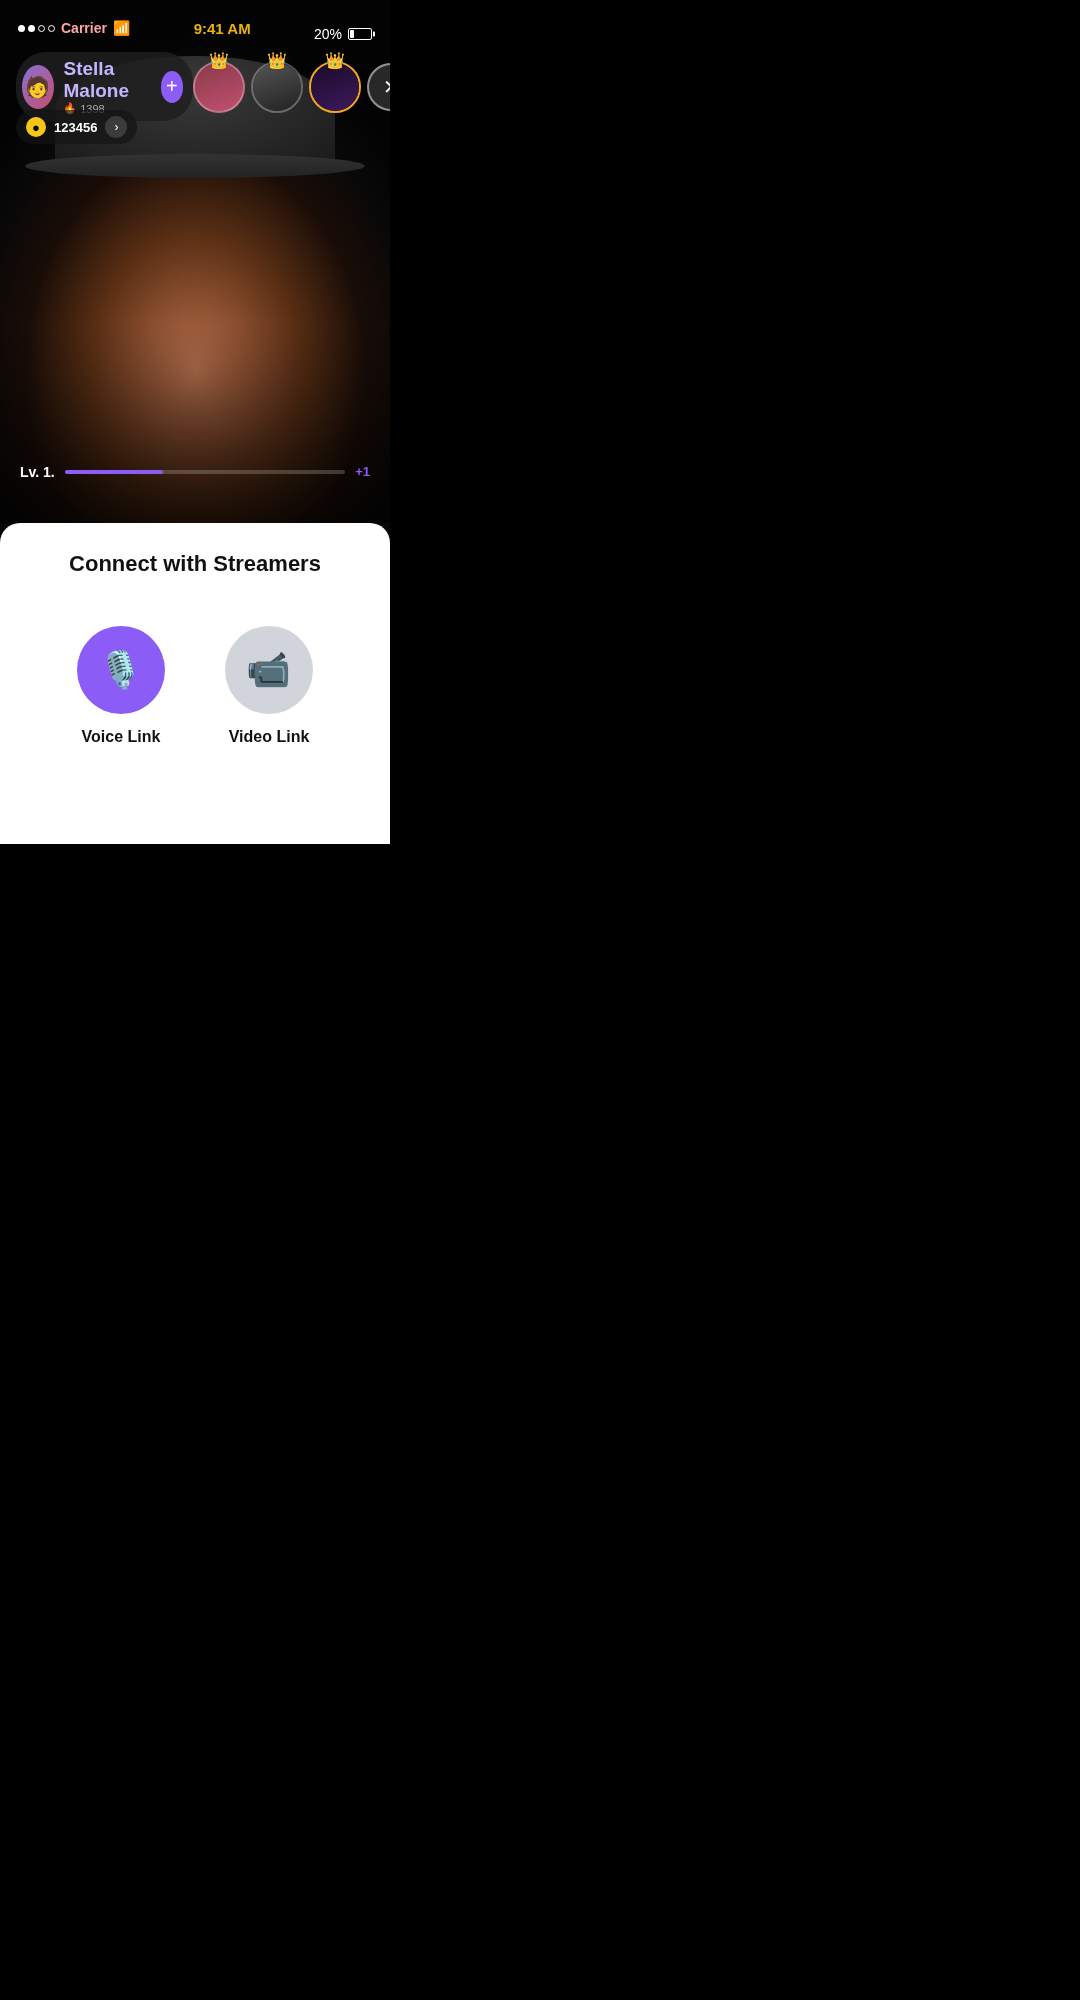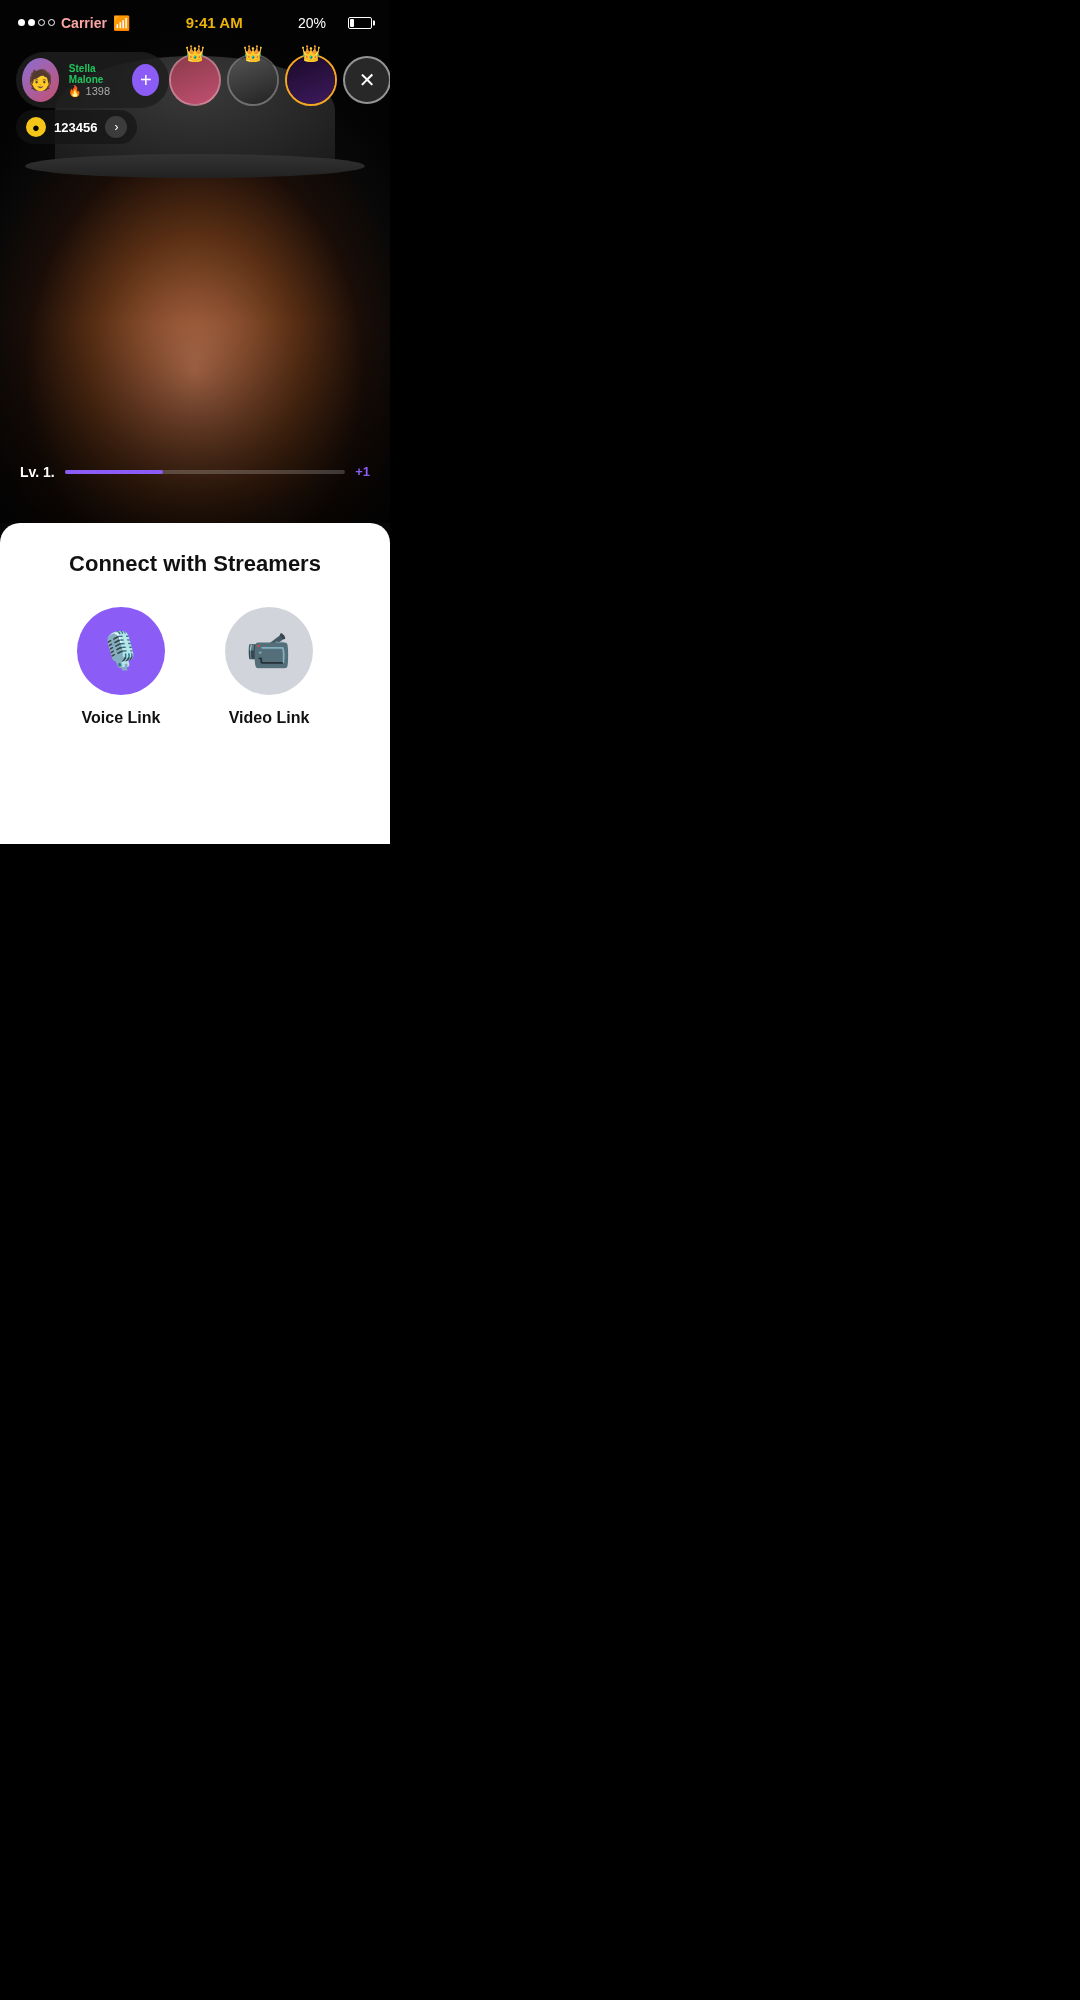--- a/index.html
+++ b/index.html
@@ -63,21 +63,22 @@
 
     .status-center {
       color: #eab308;
       font-size: 15px;
       font-weight: 600;
     }
 
     .status-right {
       display: flex;
       align-items: center;
-      gap: 22px;
+      gap: 6px;
+      margin-top: 12px;
     }
 
     .battery-text {
       color: #fff;
       font-size: 14px;
       font-weight: 500;
     }
 
     .battery-icon {
       width: 24px;
@@ -154,22 +155,22 @@
       justify-content: center;
       font-size: 20px;
     }
 
     .profile-info {
       display: flex;
       flex-direction: column;
     }
 
     .profile-name {
-      color: #22c55e;
-      font-size: 10px;
+      color: #c4b5fd;
+      font-size: 19px;
       font-weight: 600;
     }
 
     .profile-flame {
       display: flex;
       align-items: center;
       gap: 3px;
       color: #aaa;
       font-size: 11px;
     }
@@ -418,20 +419,21 @@
       left: 0;
       right: 0;
       height: 38%;
       background: #fff;
       border-radius: 20px 20px 0 0;
       z-index: 60;
       display: flex;
       flex-direction: column;
       align-items: center;
       padding: 28px 20px 16px;
+      gap: 19px;
     }
 
     .sheet-title {
       font-size: 22px;
       font-weight: 800;
       color: #111;
       margin-bottom: 30px;
       text-align: center;
     }
 

